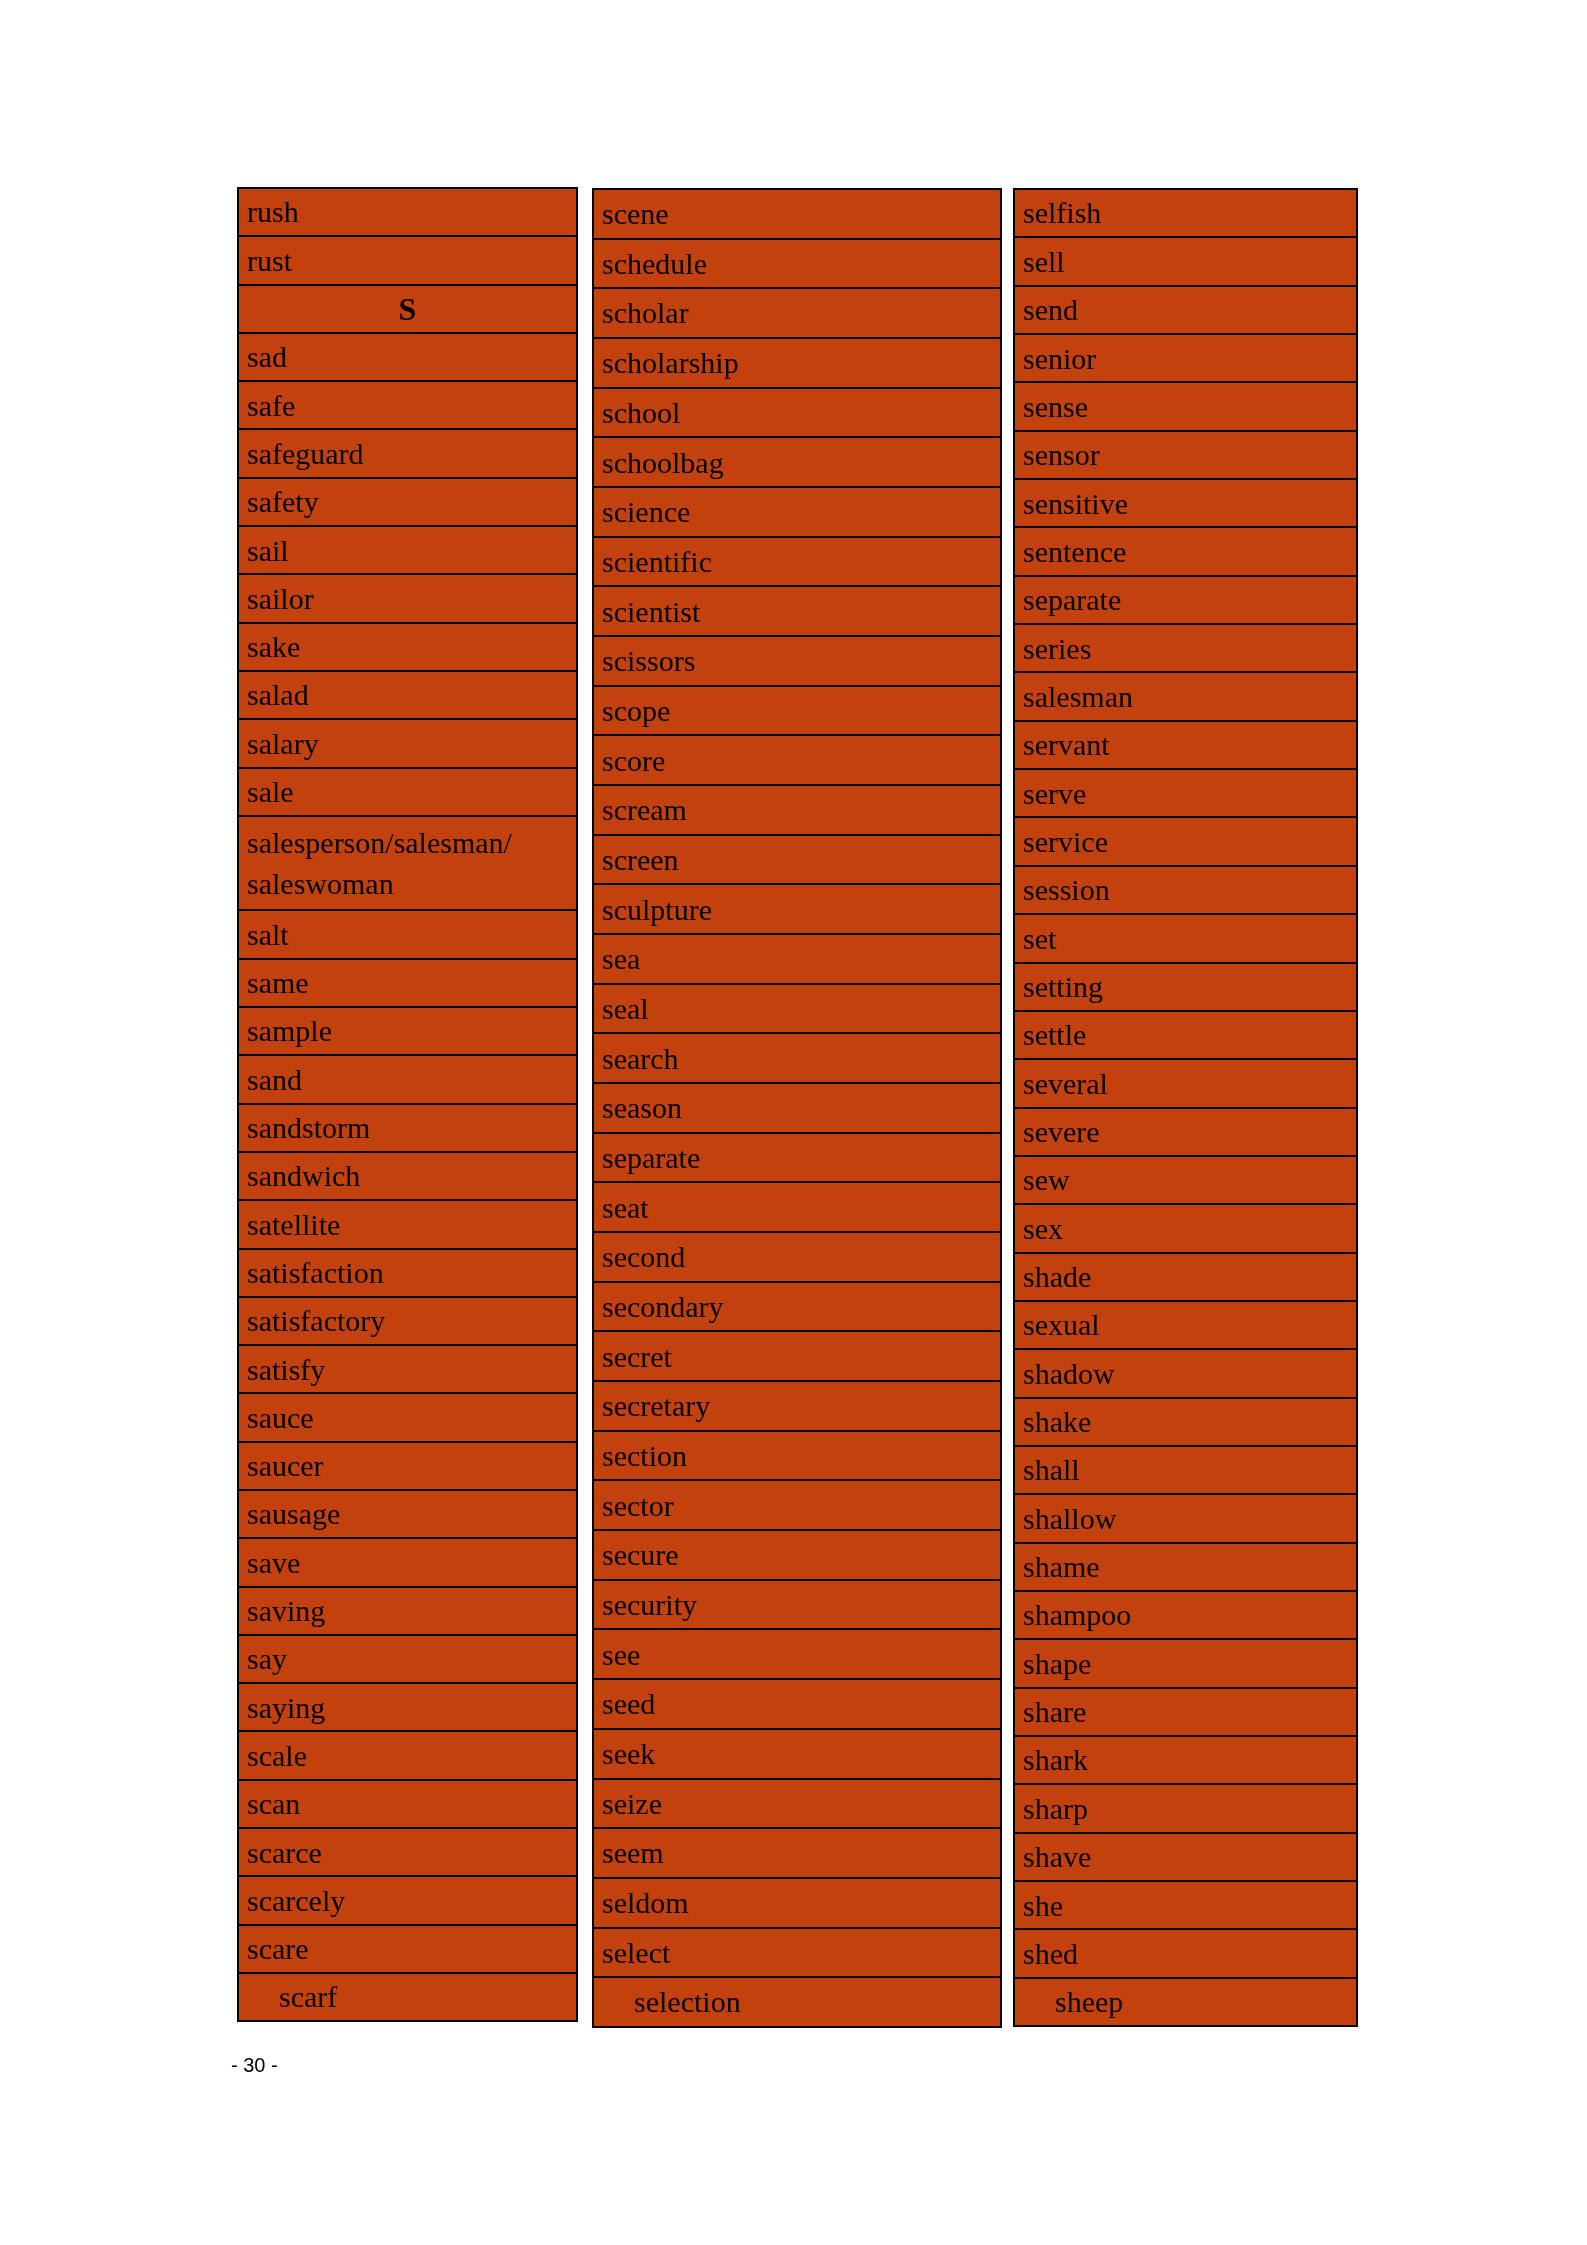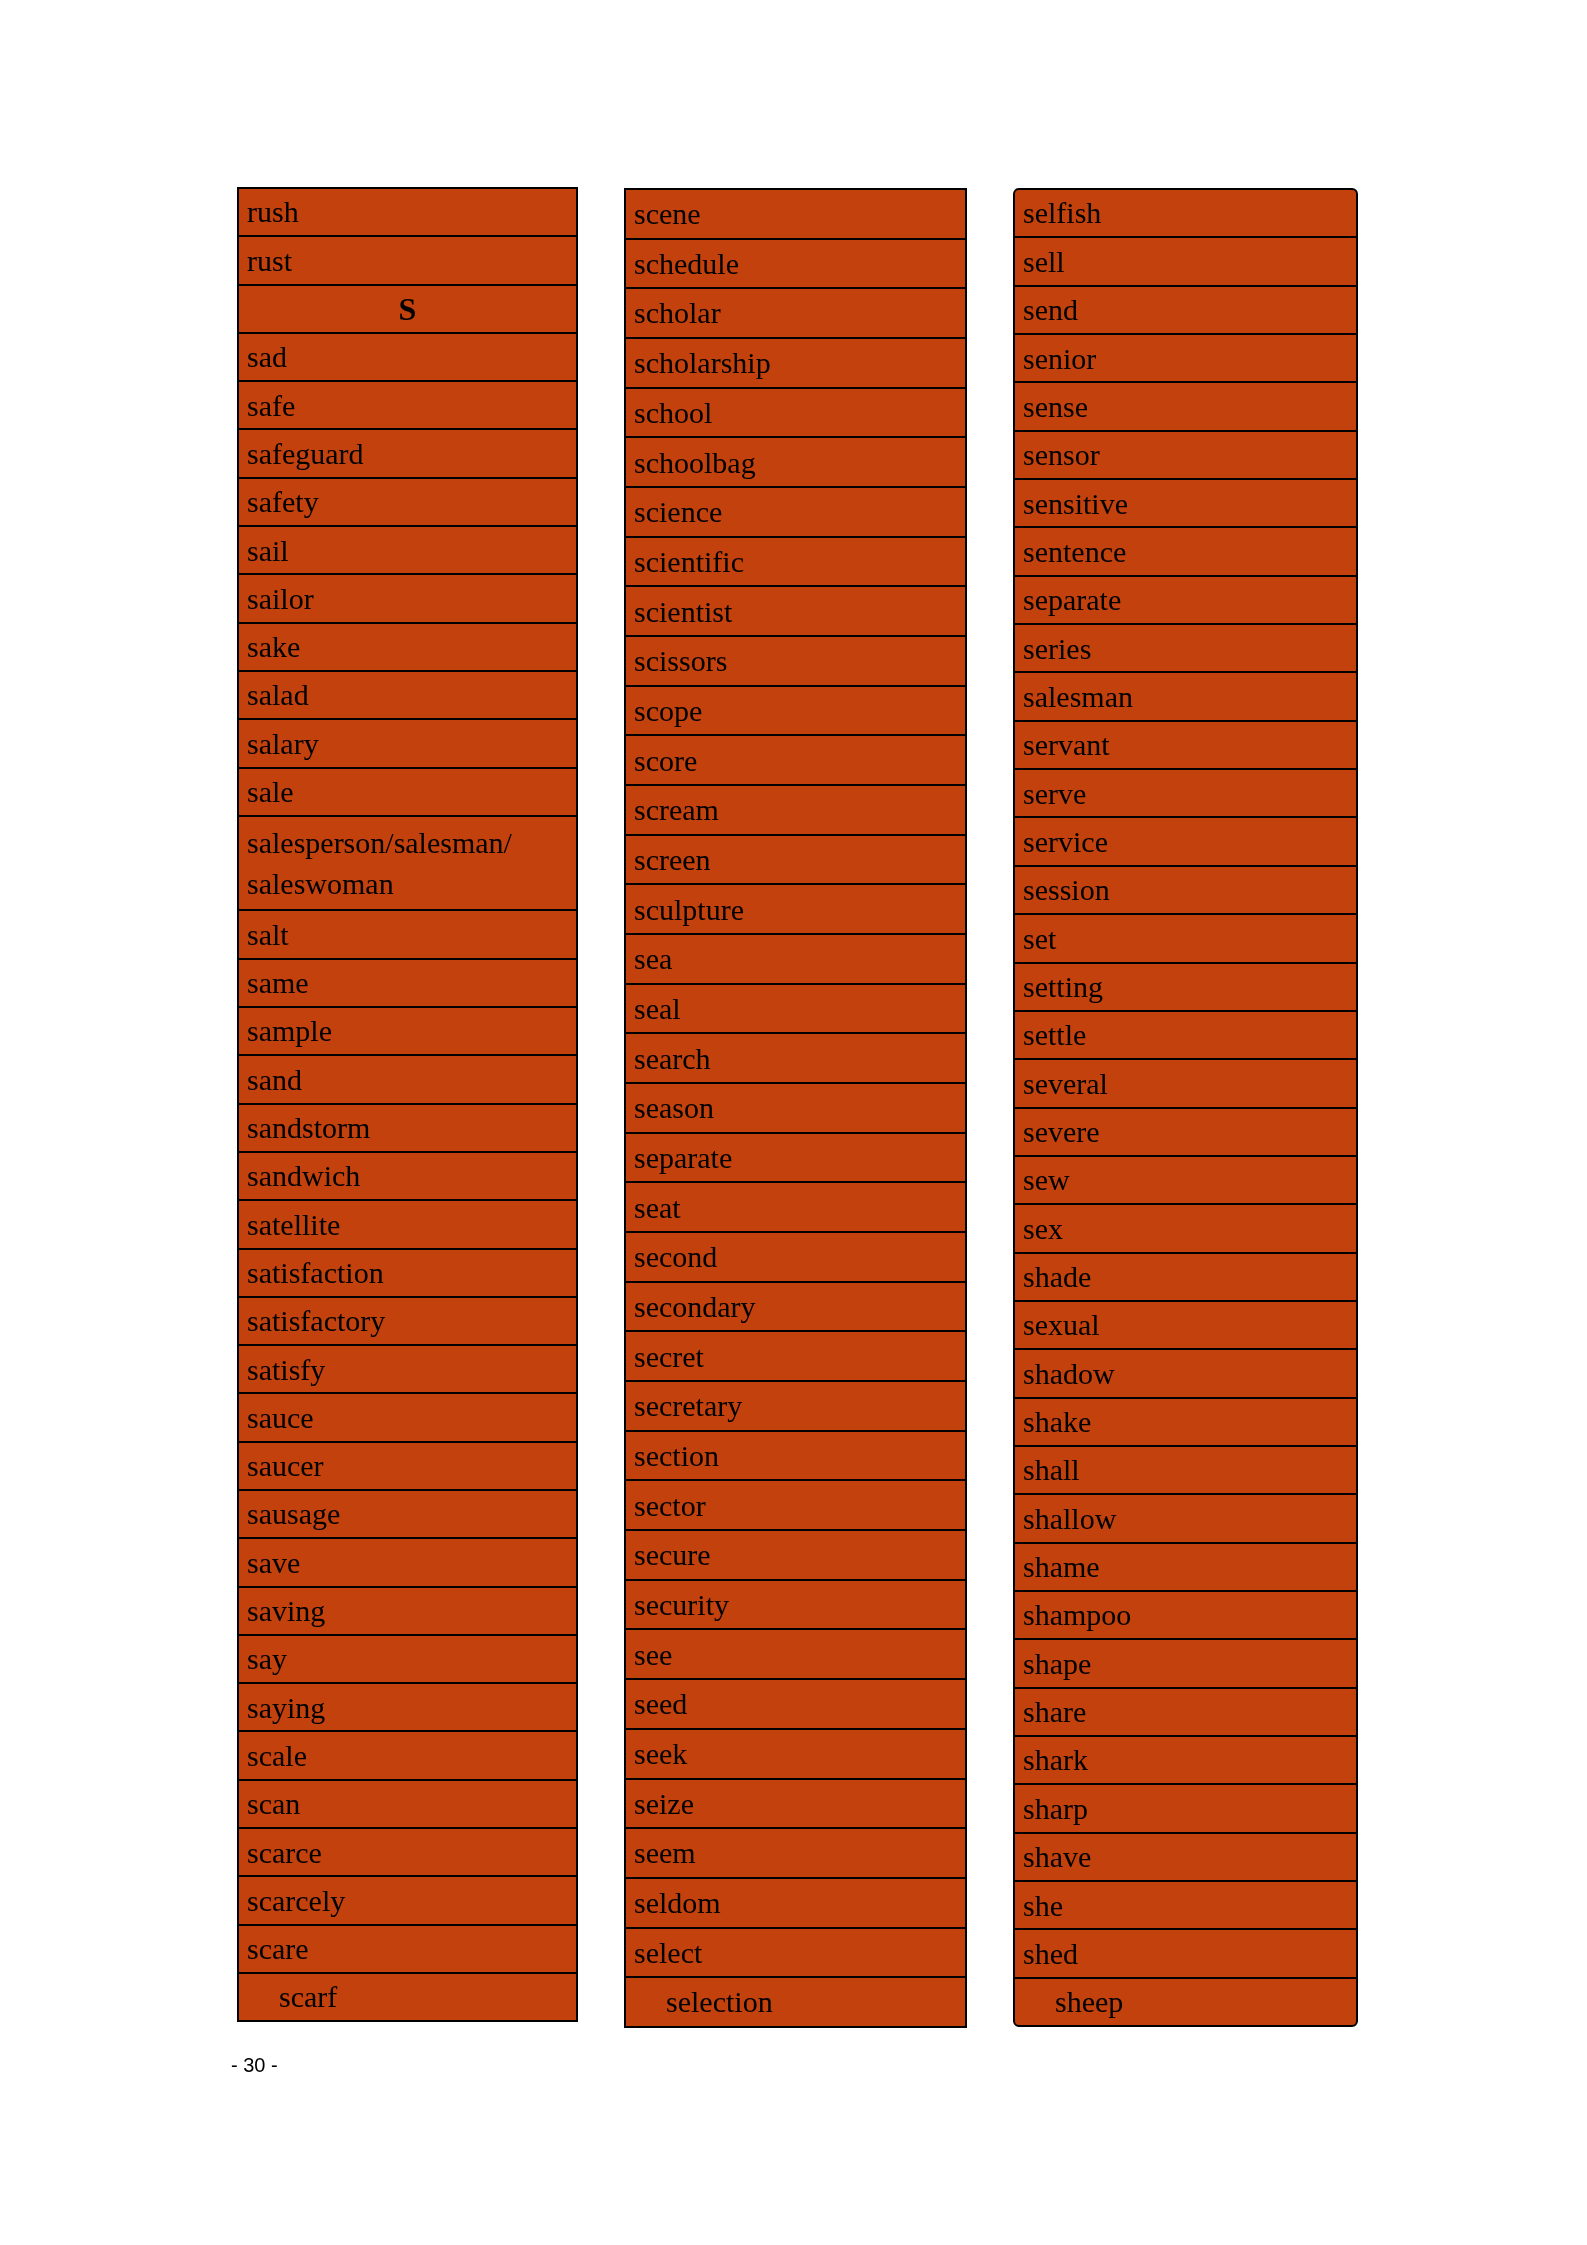--- a/index.html
+++ b/index.html
@@ -12,22 +12,22 @@
   }
   .wordtable{
     position:absolute;
     box-sizing:border-box;
     border:2px solid #000;
     display:flex;
     flex-direction:column;
     background:#c2410c;
   }
   #col1{left:237px;top:187px;width:341px;height:1835px;}
-  #col2{left:624px;top:188px;width:343px;height:1840px;}
-  #col3{left:1013px;top:188px;width:345px;height:1839px;border-radius:6px;}
+  #col2{left:592px;top:188px;width:410px;height:1840px;}
+  #col3{left:1013px;top:188px;width:345px;height:1839px;}
   .cell{
     flex:var(--span,1) 1 0px;
     box-sizing:border-box;
     border-bottom:2px solid #000;
     display:flex;
     align-items:center;
     padding-left:8px;
     overflow:hidden;
   }
   .cell:last-child{border-bottom:none;margin-left:32px;}

